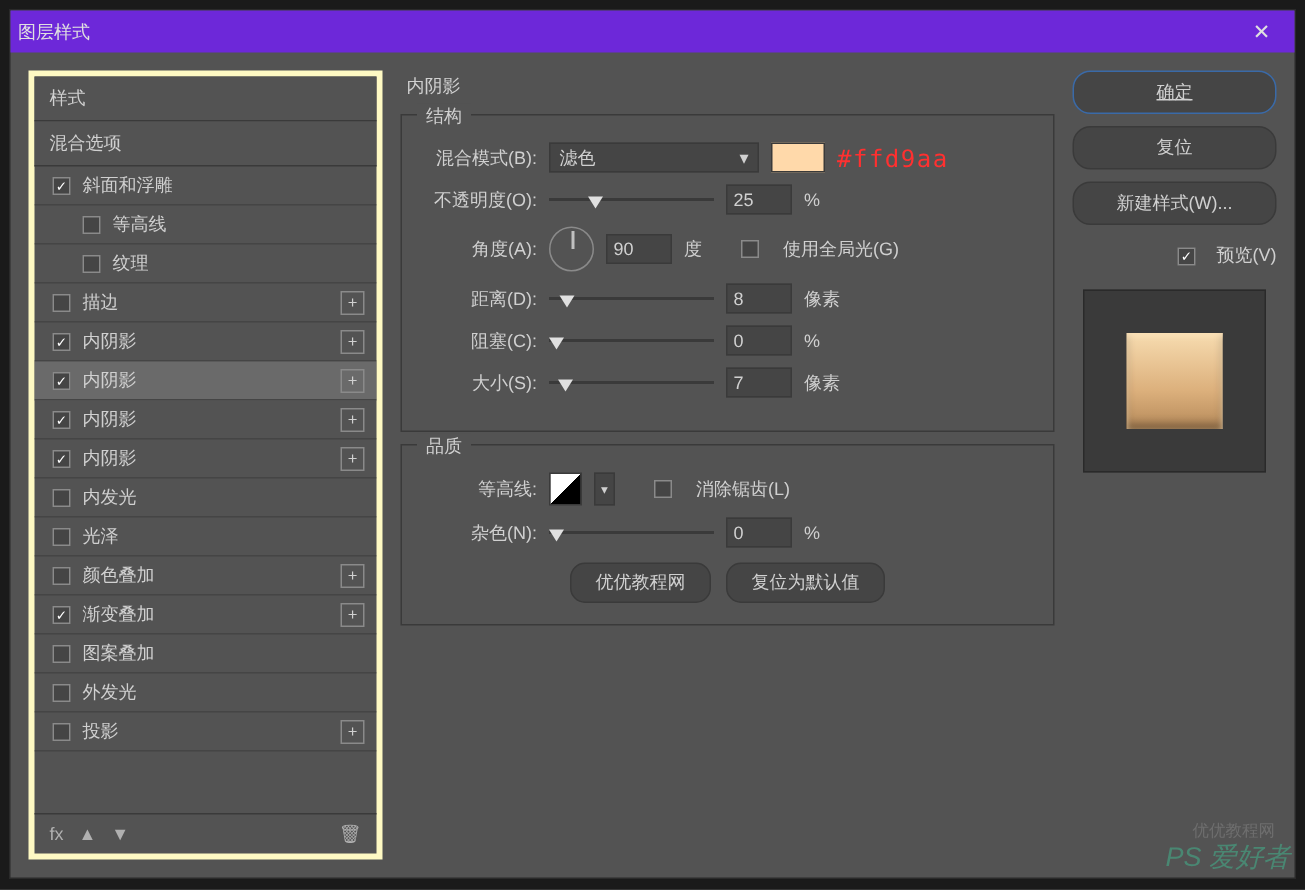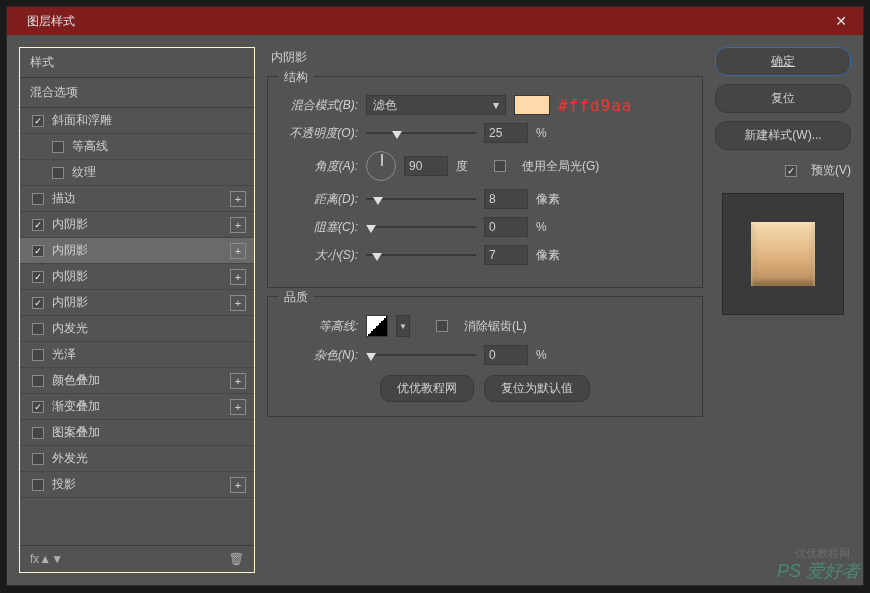--- a/index.html
+++ b/index.html
@@ -1,38 +1,38 @@
 <!DOCTYPE html>
 <html><head>
 <meta charset="utf-8">
 <style>
 * { box-sizing: border-box; margin: 0; padding: 0; font-family: "Microsoft YaHei", sans-serif; }
 body { background: #1a1a1a; width: 870px; height: 593px; overflow: hidden; position: relative; }
 .dialog { background: #535353; width: 858px; height: 580px; margin: 6px; border: 1px solid #2a2a2a; position: relative; }
-.titlebar { background: #7f1d1d; height: 28px; display: flex; align-items: center; justify-content: space-between; padding: 0 8px 0 20px; color: #e0e0e0; font-size: 12px; }
+.titlebar { background: #6d28d9; height: 28px; display: flex; align-items: center; justify-content: space-between; padding: 0 8px 0 5px; color: #e0e0e0; font-size: 12px; }
 .close-btn { width: 28px; height: 28px; display: flex; align-items: center; justify-content: center; color: #e0e0e0; cursor: pointer; font-size: 14px; }
 .body { display: flex; padding: 12px; gap: 12px; height: calc(100% - 28px); }
-.left-panel { width: 236px; display: flex; flex-direction: column; border: 1px solid #fef9c3; }
+.left-panel { width: 236px; display: flex; flex-direction: column; border: 4px solid #fef9c3; }
 .section-header { background: #535353; color: #d0d0d0; font-size: 12px; padding: 6px 10px; border-bottom: 1px solid #3a3a3a; cursor: pointer; }
 .style-list { flex: 1; overflow: auto; }
 .style-item { display: flex; align-items: center; padding: 4px 8px 4px 12px; color: #d0d0d0; font-size: 12px; border-bottom: 1px solid #454545; height: 26px; }
 .style-item.selected { background: #6a6a6a; }
 .style-item.indent { padding-left: 32px; }
 .checkbox { width: 12px; height: 12px; border: 1px solid #8a8a8a; background: #454545; margin-right: 8px; display: inline-flex; align-items: center; justify-content: center; font-size: 9px; color: #fff; }
 .checkbox.checked::after { content: "✓"; }
 .style-item .label { flex: 1; }
 .add-btn { width: 16px; height: 16px; border: 1px solid #8a8a8a; display: flex; align-items: center; justify-content: center; font-size: 11px; color: #d0d0d0; cursor: pointer; }
 .left-footer { border-top: 1px solid #3a3a3a; padding: 6px 10px; display: flex; align-items: center; justify-content: space-between; color: #b0b0b0; font-size: 12px; }
-.left-footer .icons { display: flex; }
+.left-footer .icons { display: flex; gap: 10px; }
 .center-panel { flex: 1; display: flex; flex-direction: column; gap: 8px; }
 .panel-title { color: #d0d0d0; font-size: 12px; padding: 2px 4px; }
 .fieldset { border: 1px solid #3a3a3a; padding: 10px 12px 14px 12px; position: relative; }
 .legend { position: absolute; top: -8px; left: 10px; background: #535353; padding: 0 6px; color: #d0d0d0; font-size: 12px; }
 .row { display: flex; align-items: center; gap: 8px; margin: 8px 0; font-size: 12px; color: #d0d0d0; }
-.row-label { width: 78px; text-align: right; font-style: italic; }
+.row-label { width: 78px; text-align: right; }
 .select { background: #454545; border: 1px solid #3a3a3a; color: #d0d0d0; height: 20px; width: 140px; display: flex; align-items: center; justify-content: space-between; padding: 0 6px; font-size: 12px; }
 .swatch { width: 36px; height: 20px; border: 1px solid #3a3a3a; background: #ffd9aa; }
 .annot { color: #ff3030; font-family: monospace; font-size: 16px; font-weight: normal; letter-spacing: 1px; }
 .slider { position: relative; width: 110px; height: 20px; display: flex; align-items: center; }
 .slider .track { height: 2px; background: #3a3a3a; width: 100%; }
 .slider .thumb { position: absolute; width: 0; height: 0; border-left: 5px solid transparent; border-right: 5px solid transparent; border-top: 8px solid #e0e0e0; top: 8px; }
 .num-input { background: #454545; border: 1px solid #3a3a3a; color: #d0d0d0; width: 44px; height: 20px; padding: 0 4px; font-size: 12px; }
 .unit { width: 30px; }
 .angle-dial { width: 30px; height: 30px; border: 1px solid #8a8a8a; border-radius: 50%; position: relative; }
 .angle-dial::after { content: ""; position: absolute; width: 2px; height: 12px; background: #c0c0c0; left: 14px; top: 2px; }

